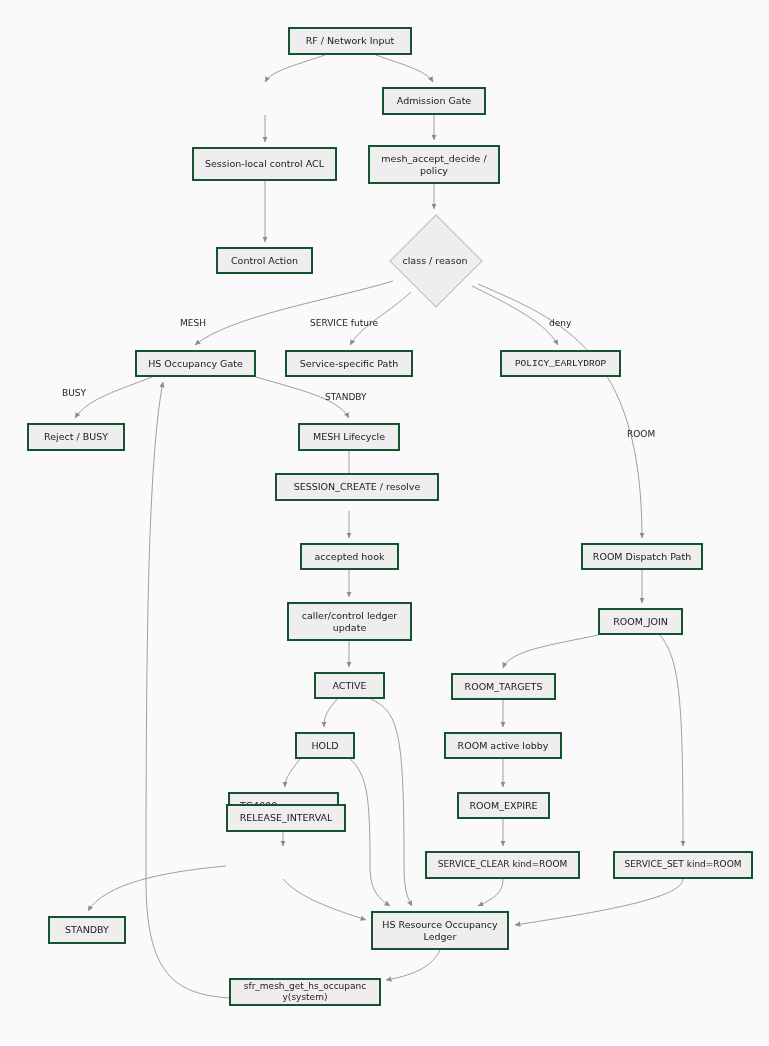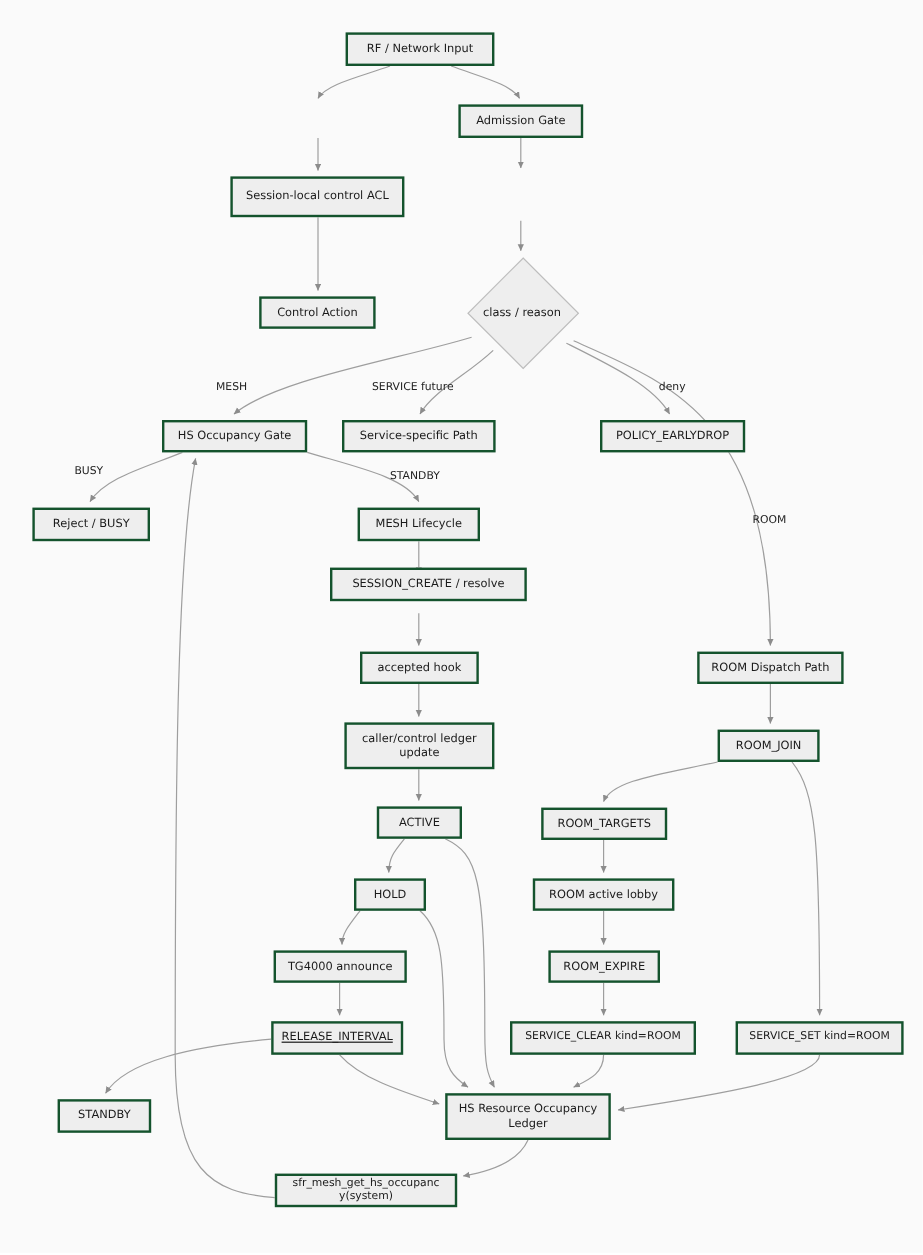--- a/index.html
+++ b/index.html
@@ -160,33 +160,35 @@
     <path class="edge" marker-end="url(#arrow)" d="M 229,998 C 175,994 146,975 146,880 C 146,640 148,460 163,382"></path>
   </svg>
 
   <div class="node" style="left:288px; top:27px; width:124px; height:28px;">RF / Network Input</div>
 
 
   <div class="node" style="left:382px; top:87px; width:104px; height:28px;">Admission Gate</div>
 
   <div class="node" style="left:192px; top:147px; width:145px; height:34px;">Session-local control ACL</div>
 
+  <div class="node" style="left:368px; top:145px; width:132px; height:39px;">mesh_accept_decide /
+policy</div>
 
   <div class="node" style="left:216px; top:247px; width:97px; height:27px;">Control Action</div>
 
   <div class="diamond" style="left:389px; top:214px; width:92px; height:92px;">
     <span class="shape"></span>
     <span class="dlabel">class / reason</span>
   </div>
 
   <div class="node" style="left:135px; top:350px; width:121px; height:27px;">HS Occupancy Gate</div>
 
   <div class="node" style="left:285px; top:350px; width:128px; height:27px;">Service-specific Path</div>
 
-  <div class="node" style="left:500px; top:350px; width:121px; height:27px;">POLICY_EARLYDROP</div>
+  <div class="node" style="left:500px; top:350px; width:121px; height:27px;font-family:Liberation Mono, monospace;">POLICY_EARLYDROP</div>
 
   <div class="node" style="left:27px; top:423px; width:98px; height:28px;">Reject / BUSY</div>
 
   <div class="node" style="left:298px; top:423px; width:102px; height:28px;">MESH Lifecycle</div>
 
   <div class="node" style="left:275px; top:473px; width:164px; height:28px;">SESSION_CREATE / resolve</div>
 
   <div class="node" style="left:581px; top:543px; width:122px; height:27px;">ROOM Dispatch Path</div>
 
   <div class="node" style="left:300px; top:543px; width:99px; height:27px;">accepted hook</div>
@@ -201,21 +203,21 @@
   <div class="node" style="left:451px; top:673px; width:105px; height:27px;">ROOM_TARGETS</div>
 
   <div class="node" style="left:295px; top:732px; width:60px; height:27px;">HOLD</div>
 
   <div class="node" style="left:444px; top:732px; width:118px; height:27px;">ROOM active lobby</div>
 
   <div class="node" style="left:228px; top:792px; width:111px; height:27px;">TG4000 announce</div>
 
   <div class="node" style="left:457px; top:792px; width:93px; height:27px;">ROOM_EXPIRE</div>
 
-  <div class="node" style="left:226px; top:851px; width:110px; height:28px;text-decoration:underline;">RELEASE_INTERVAL</div>
+  <div class="node" style="left:226px; top:804px; width:120px; height:28px;">RELEASE_INTERVAL</div>
 
   <div class="node small" style="left:425px; top:851px; width:155px; height:28px;">SERVICE_CLEAR kind=ROOM</div>
 
   <div class="node small" style="left:613px; top:851px; width:140px; height:28px;">SERVICE_SET kind=ROOM</div>
 
   <div class="node" style="left:48px; top:916px; width:78px; height:28px;">STANDBY</div>
 
   <div class="node" style="left:371px; top:911px; width:138px; height:39px;">HS Resource Occupancy
 Ledger</div>
 

